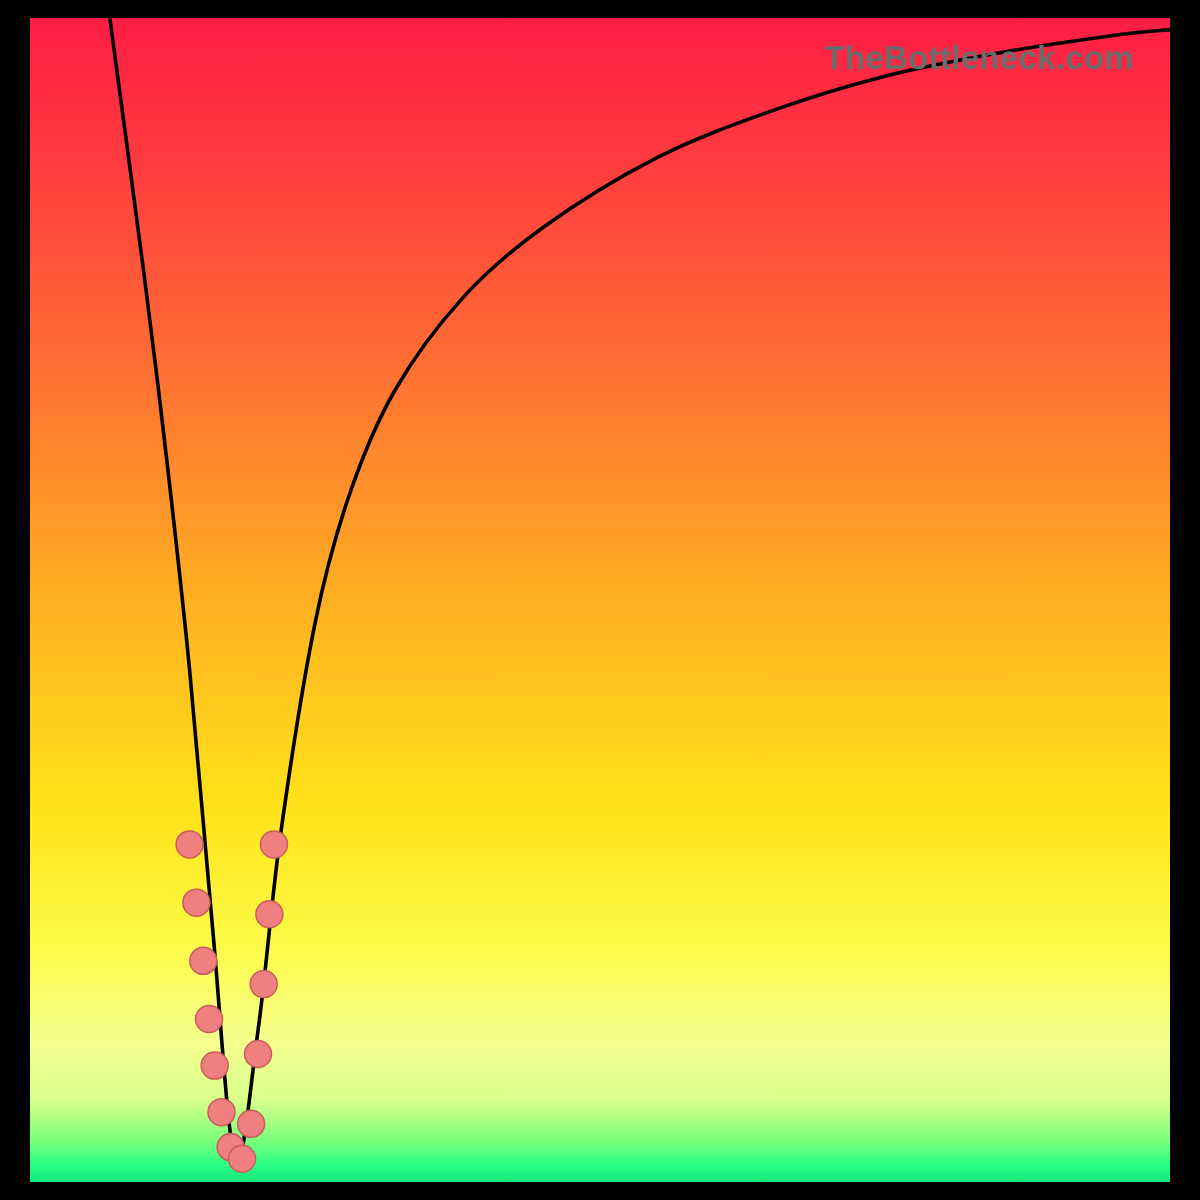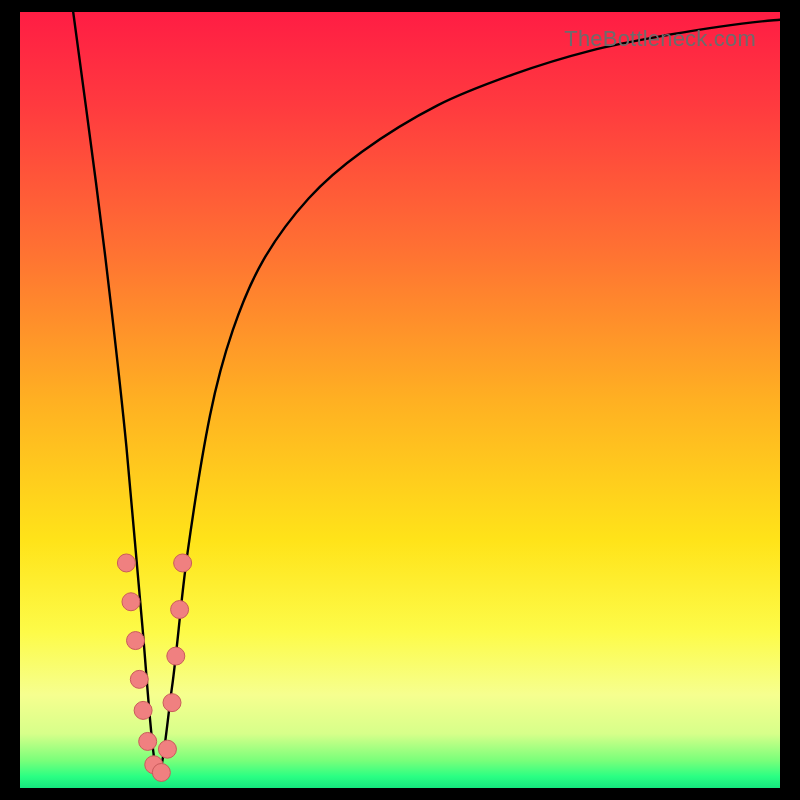--- a/index.html
+++ b/index.html
@@ -30,21 +30,21 @@
   .gradient {
     position: absolute;
     inset: 0;
   }
   .watermark {
     position: absolute;
     top: 14px;
     right: 24px;
     color: #6c6c6c;
     font-size: 22px;
-    font-weight: 400;
+    font-weight: 700;
     letter-spacing: 0.2px;
     user-select: none;
   }
   svg.curves {
     position: absolute;
     left: 0;
     top: 0;
     width: 760px;
     height: 776px;
   }

